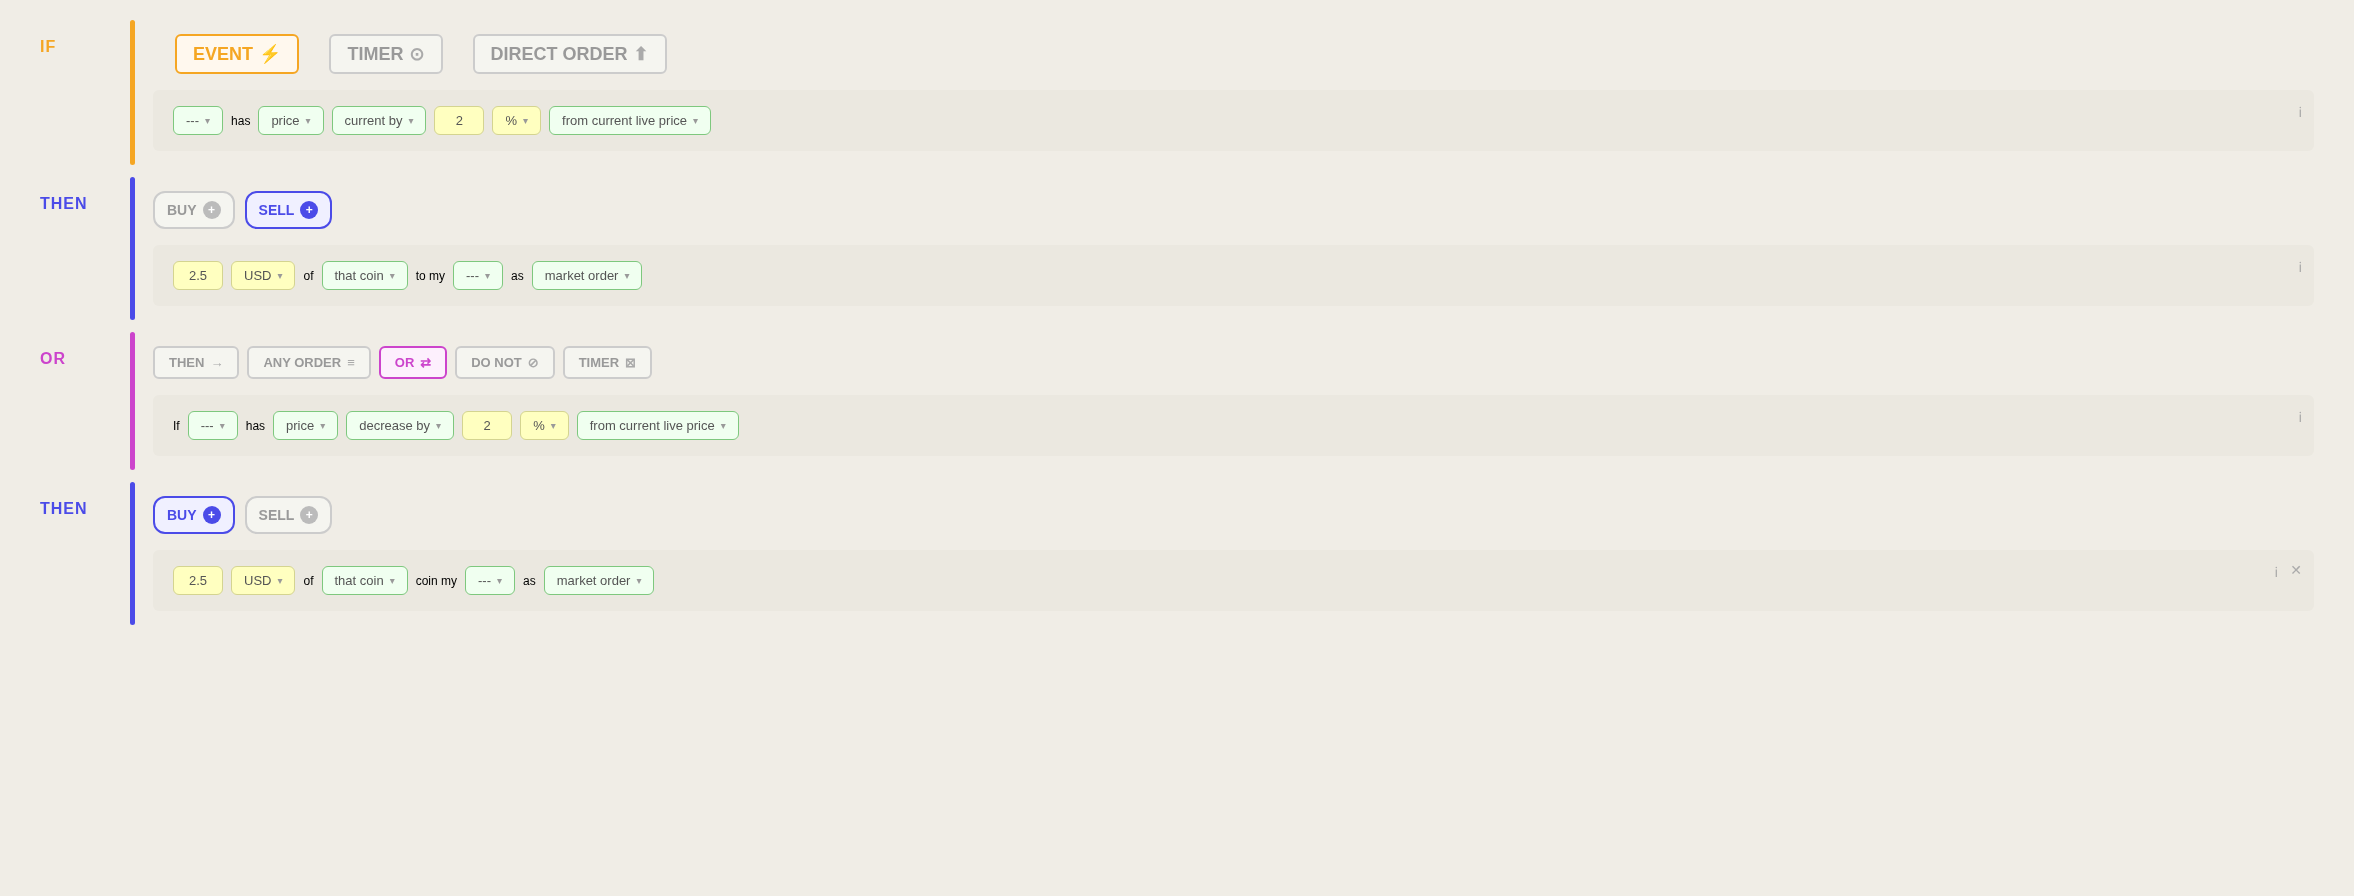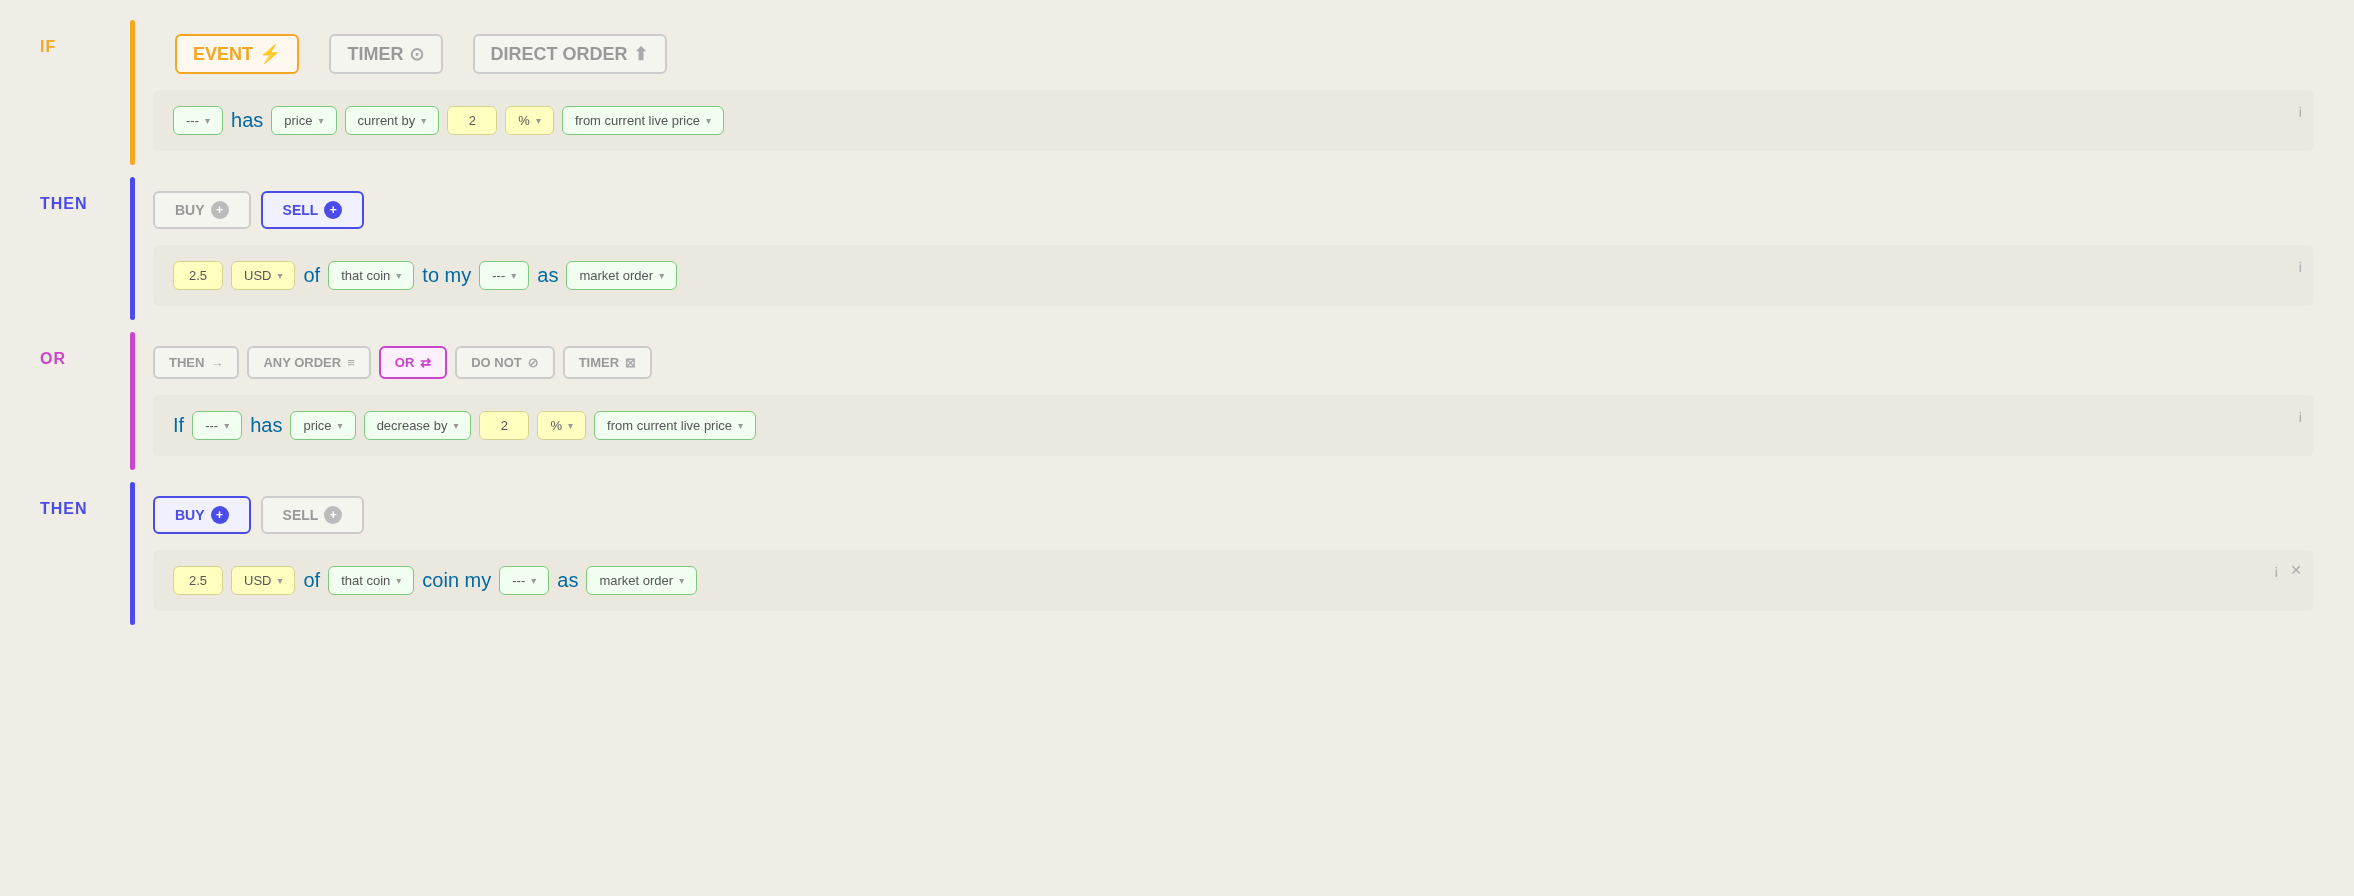--- a/index.html
+++ b/index.html
@@ -63,22 +63,22 @@
     .condition-row .info-icon {
       position: absolute;
       right: 12px;
       top: 12px;
       color: #aaa;
       font-size: 14px;
       cursor: pointer;
     }
 
     .static-text {
-      color: #0369a1;
-      font-size: 20px;
+      color: #000000;
+      font-size: 12px;
       white-space: nowrap;
     }
 
     
     .dropdown {
       display: flex;
       align-items: center;
       gap: 4px;
       padding: 6px 12px;
       border-radius: 6px;
@@ -112,22 +112,22 @@
       display: flex;
       align-items: center;
       gap: 10px;
       margin-bottom: 16px;
     }
 
     .action-btn {
       display: flex;
       align-items: center;
       gap: 6px;
-      padding: 8px 20px;
-      border-radius: 6px;
+      padding: 8px 12px;
+      border-radius: 12px;
       font-size: 14px;
       font-weight: 700;
       cursor: pointer;
       border: 2px solid transparent;
     }
 
     .action-btn.active-blue {
       border-color: #4b4be8;
       color: #4b4be8;
       background: #f0f0ff;

